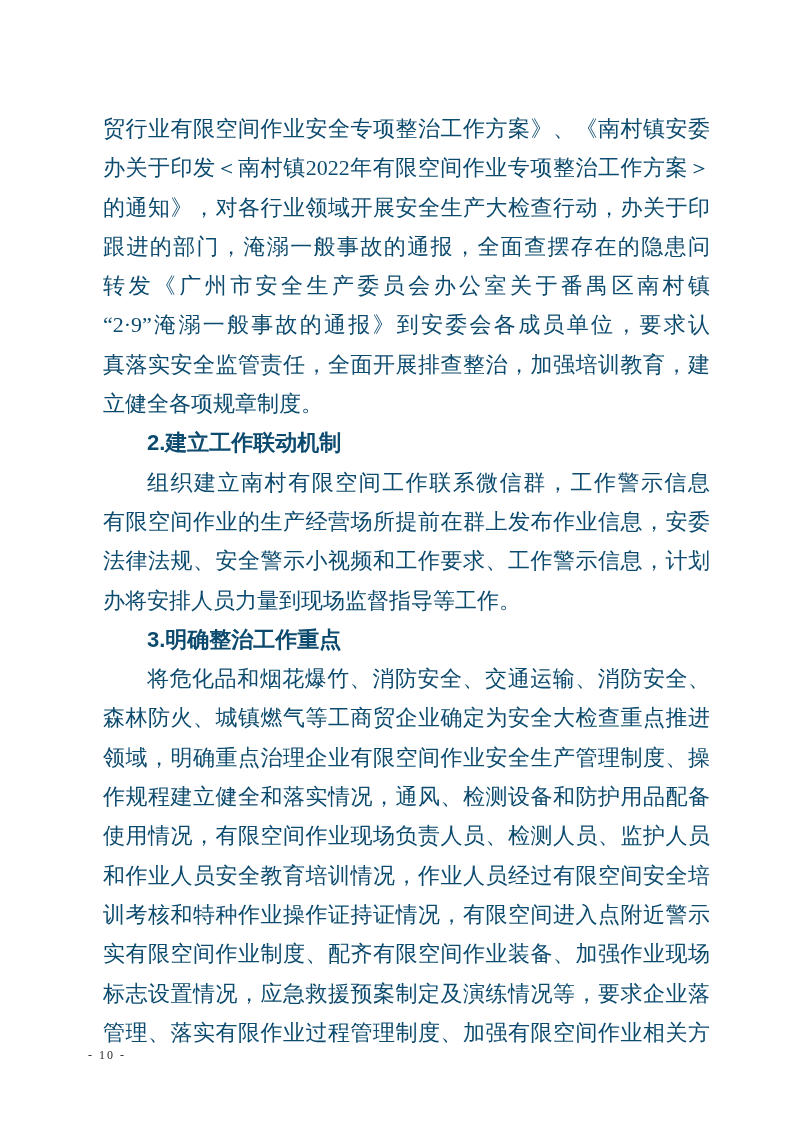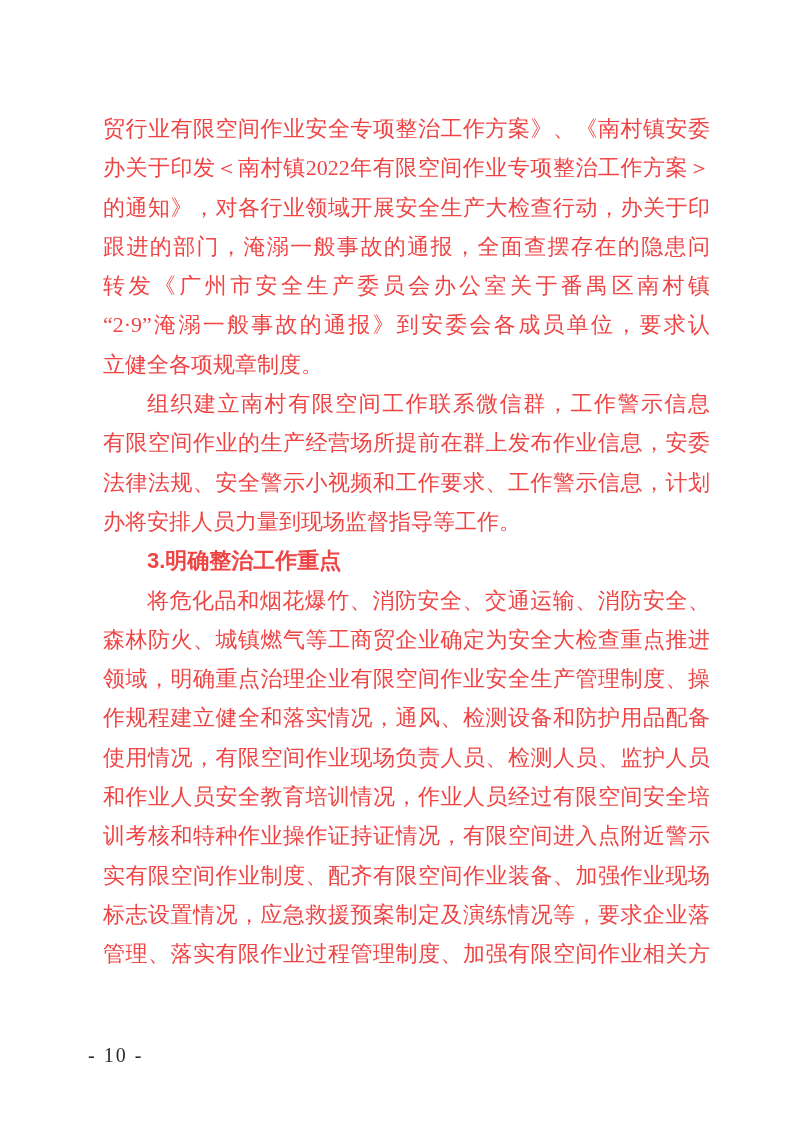--- a/index.html
+++ b/index.html
@@ -20,59 +20,61 @@
   .content {
     position: absolute;
     left: 103px;
     top: 109px;
     width: 607px;
   }
   .line {
     height: 39.3px;
     line-height: 39.3px;
     font-size: 22px;
-    color: #ef4444;
+    color: #0c4a6e;
     text-align: justify;
     text-align-last: justify;
     overflow: hidden;
   }
   .line.align-left {
     text-align-last: left;
   }
   .line.indent {
     text-indent: 44px;
   }
   .line.heading {
     font-family: "Liberation Sans", "DejaVu Sans", sans-serif;
     font-weight: bold;
     text-align-last: left;
   }
   .page-number {
     position: absolute;
     left: 88px;
     top: 1046px;
-    font-size: 20px;
+    font-size: 12px;
     line-height: 18px;
     letter-spacing: 2px;
     color: #2a2a2a;
     font-family: "Liberation Serif", "DejaVu Serif", serif;
   }
 </style>
 </head>
 <body>
 
 <div class="page" style="background: rgb(255, 255, 255);">
   <div class="content" style="color: rgb(31, 31, 31);">
       <div class="line">贸行业有限空间作业安全专项整治工作方案》、《南村镇安委</div>
       <div class="line">办关于印发＜南村镇2022年有限空间作业专项整治工作方案＞</div>
       <div class="line">的通知》，对各行业领域开展安全生产大检查行动，办关于印发</div>
       <div class="line">跟进的部门，淹溺一般事故的通报，全面查摆存在的隐患问题。</div>
       <div class="line">转发《广州市安全生产委员会办公室关于番禺区南村镇</div>
       <div class="line">“2·9”淹溺一般事故的通报》到安委会各成员单位，要求认</div>
+      <div class="line">真落实安全监管责任，全面开展排查整治，加强培训教育，建</div>
       <div class="line align-left">立健全各项规章制度。</div>
+      <div class="line heading indent align-left">2.建立工作联动机制</div>
       <div class="line indent">组织建立南村有限空间工作联系微信群，工作警示信息</div>
       <div class="line">有限空间作业的生产经营场所提前在群上发布作业信息，安委</div>
       <div class="line">法律法规、安全警示小视频和工作要求、工作警示信息，计划</div>
       <div class="line align-left">办将安排人员力量到现场监督指导等工作。</div>
       <div class="line heading indent align-left">3.明确整治工作重点</div>
       <div class="line indent">将危化品和烟花爆竹、消防安全、交通运输、消防安全、</div>
       <div class="line">森林防火、城镇燃气等工商贸企业确定为安全大检查重点推进</div>
       <div class="line">领域，明确重点治理企业有限空间作业安全生产管理制度、操</div>
       <div class="line">作规程建立健全和落实情况，通风、检测设备和防护用品配备</div>
       <div class="line">使用情况，有限空间作业现场负责人员、检测人员、监护人员</div>

